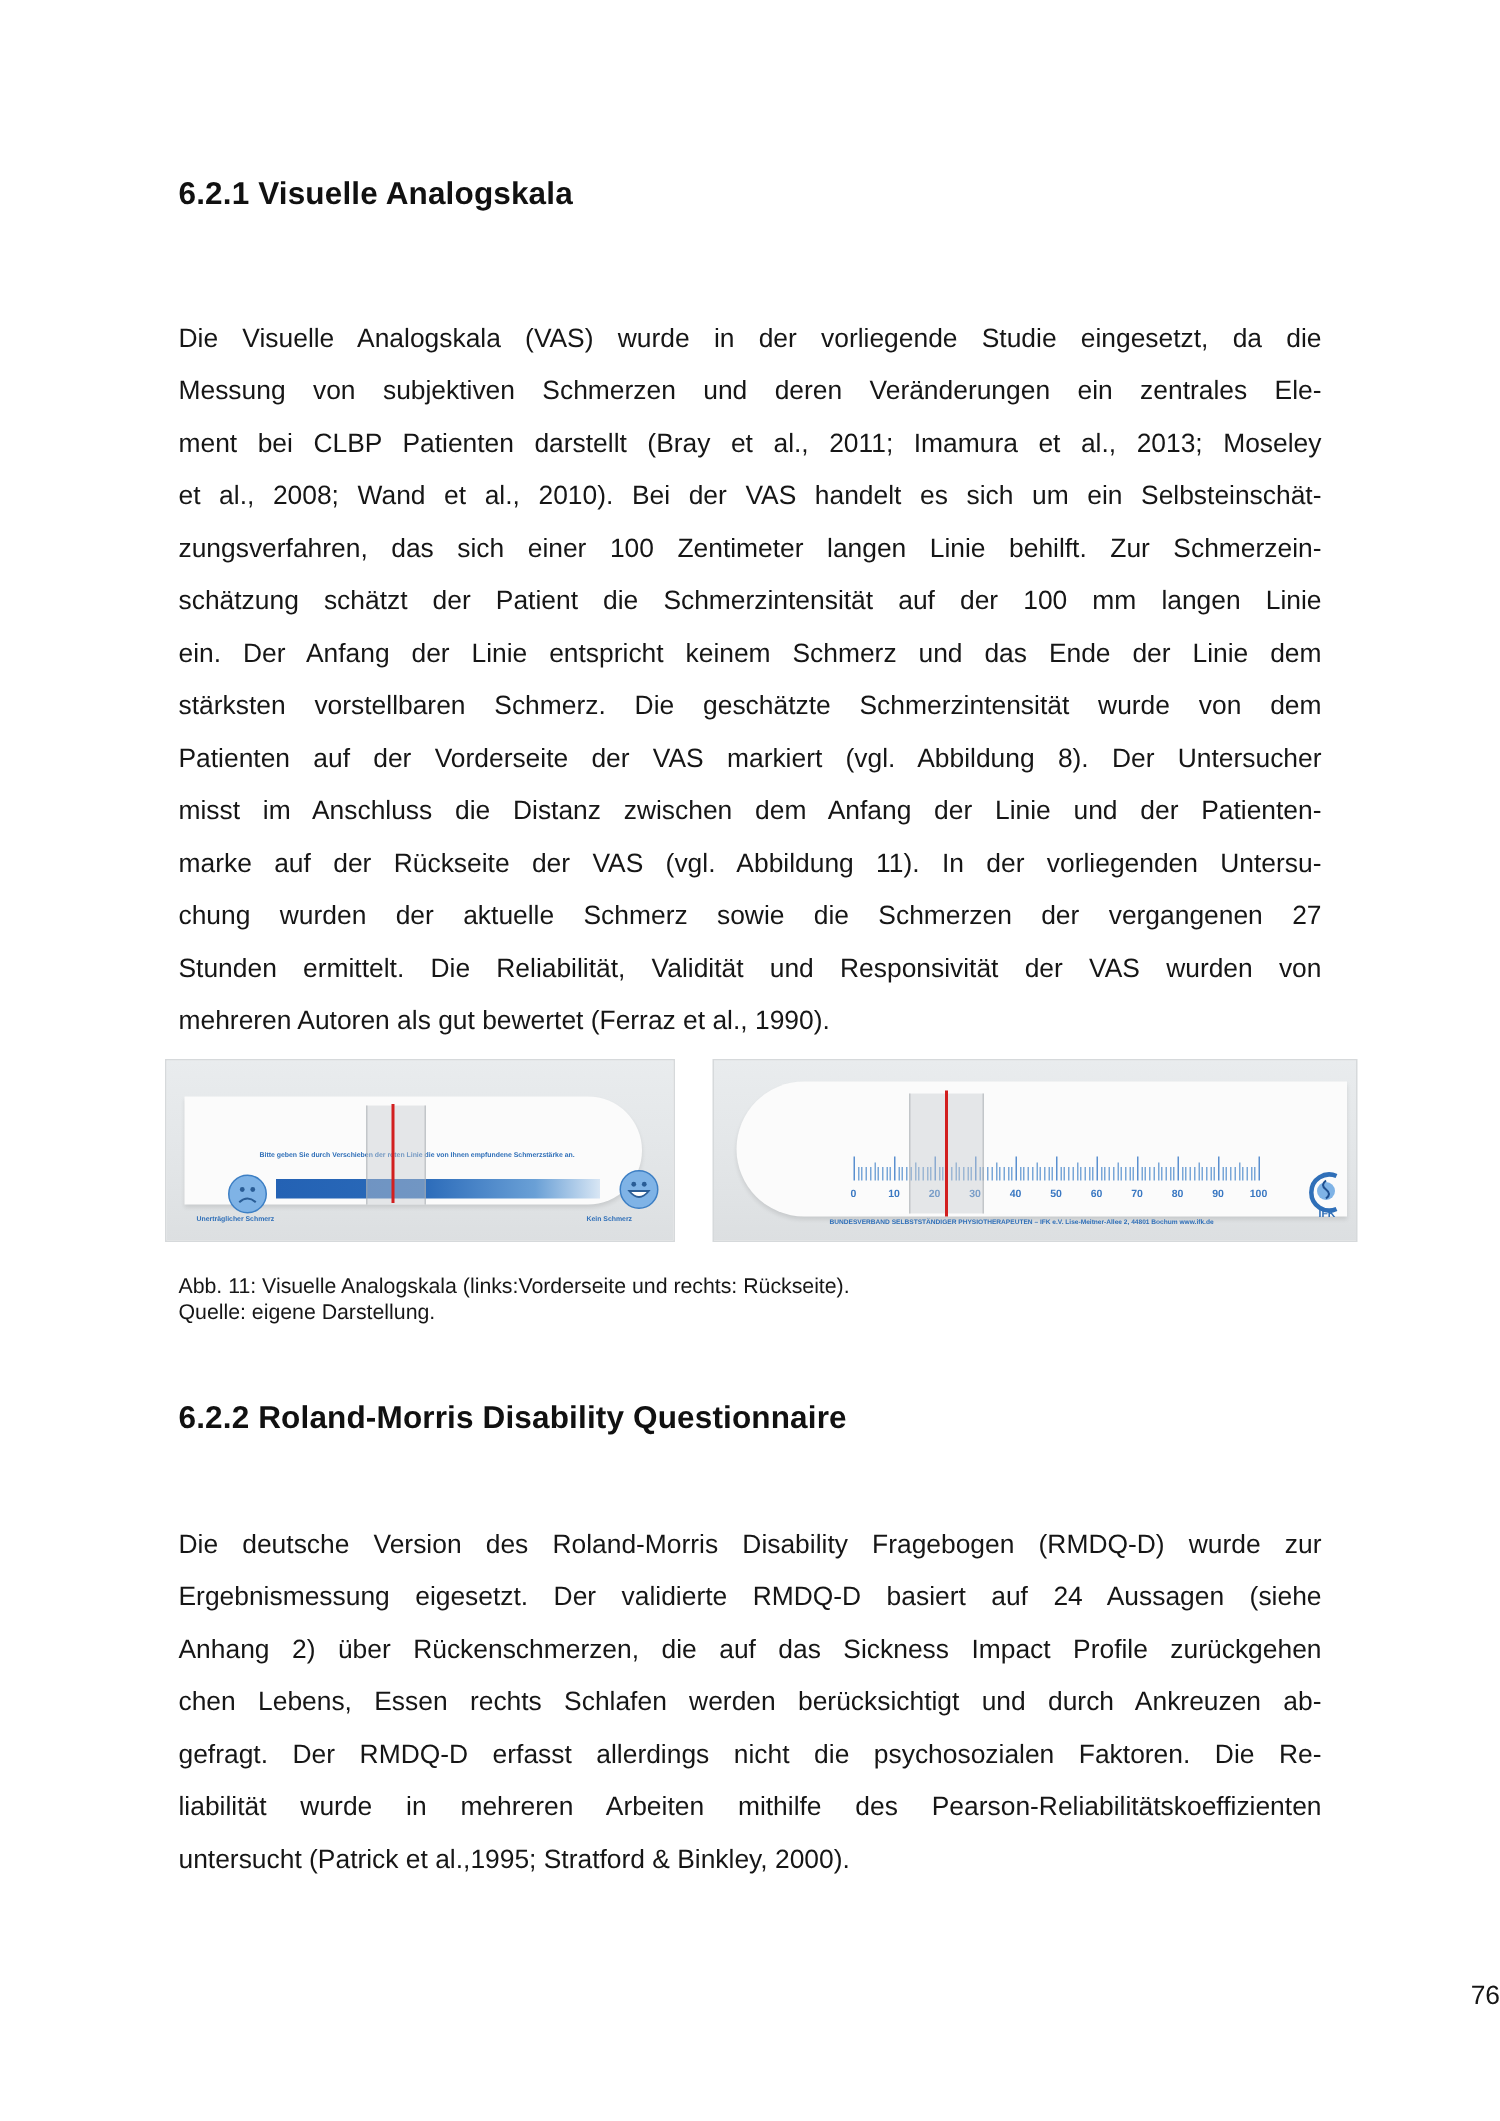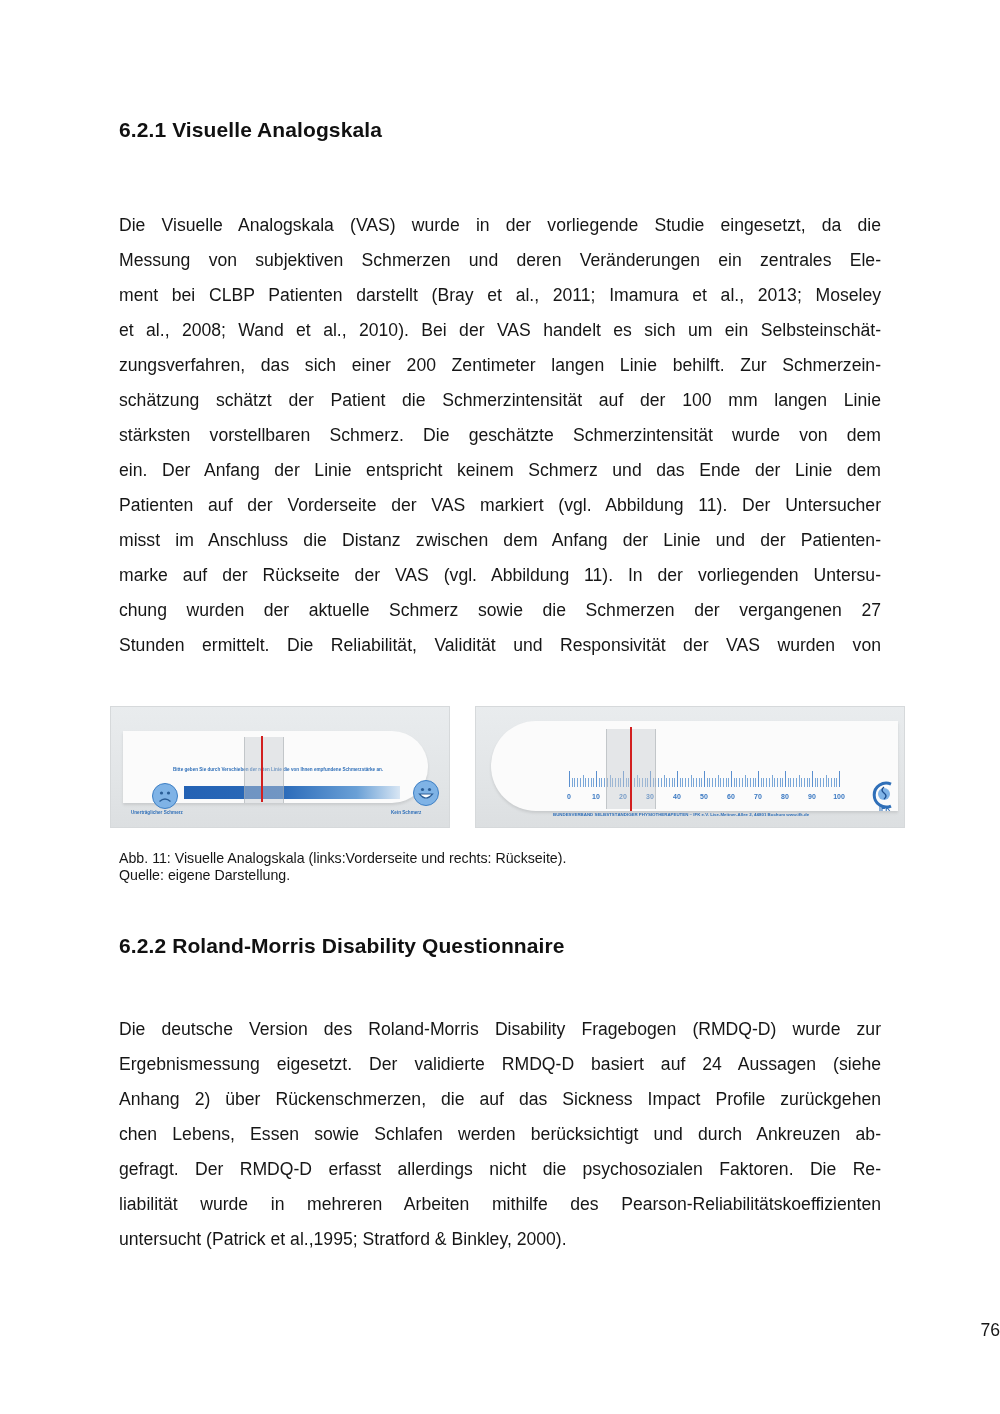--- a/index.html
+++ b/index.html
@@ -69,29 +69,30 @@
 
 <div class="page">
 
   <h2 class="section" id="h1">6.2.1 Visuelle Analogskala</h2>
 
   <div class="para" id="p1">
     <span class="ln">Die Visuelle Analogskala (VAS) wurde in der vorliegende Studie eingesetzt, da die</span>
     <span class="ln">Messung von subjektiven Schmerzen und deren Veränderungen ein zentrales Ele-</span>
     <span class="ln">ment bei CLBP Patienten darstellt (Bray et al., 2011; Imamura et al., 2013; Moseley</span>
     <span class="ln">et al., 2008; Wand et al., 2010). Bei der VAS handelt es sich um ein Selbsteinschät-</span>
-    <span class="ln">zungsverfahren, das sich einer 200 Zentimeter langen Linie behilft. Zur Schmerzein-</span>
+    <span class="ln">zungsverfahren, das sich einer 100 Zentimeter langen Linie behilft. Zur Schmerzein-</span>
     <span class="ln">schätzung schätzt der Patient die Schmerzintensität auf der 100 mm langen Linie</span>
+    <span class="ln">ein. Der Anfang der Linie entspricht keinem Schmerz und das Ende der Linie dem</span>
     <span class="ln">stärksten vorstellbaren Schmerz. Die geschätzte Schmerzintensität wurde von dem</span>
-    <span class="ln">ein. Der Anfang der Linie entspricht keinem Schmerz und das Ende der Linie dem</span>
-    <span class="ln">Patienten auf der Vorderseite der VAS markiert (vgl. Abbildung 11). Der Untersucher</span>
+    <span class="ln">Patienten auf der Vorderseite der VAS markiert (vgl. Abbildung 8). Der Untersucher</span>
     <span class="ln">misst im Anschluss die Distanz zwischen dem Anfang der Linie und der Patienten-</span>
     <span class="ln">marke auf der Rückseite der VAS (vgl. Abbildung 11). In der vorliegenden Untersu-</span>
     <span class="ln">chung wurden der aktuelle Schmerz sowie die Schmerzen der vergangenen 27</span>
     <span class="ln">Stunden ermittelt. Die Reliabilität, Validität und Responsivität der VAS wurden von</span>
+    <span class="ln last">mehreren Autoren als gut bewertet (Ferraz et al., 1990).</span>
   </div>
 
   <div class="figure">
 
     <div class="photo" id="photo-front">
       <div class="card" id="card-front">
         <span class="tinytext" id="front-instruction">Bitte geben Sie durch Verschieben der roten Linie die von Ihnen empfundene Schmerzstärke an.</span>
         <div class="vas-bar"></div>
         <div class="face" id="face-sad">
           <svg width="24" height="24" viewBox="0 0 24 24">
@@ -249,20 +250,20 @@
     <span>Abb. 11: Visuelle Analogskala (links:Vorderseite und rechts: Rückseite).</span><br>
     <span>Quelle: eigene Darstellung.</span>
   </p>
 
   <h2 class="section" id="h2">6.2.2 Roland-Morris Disability Questionnaire</h2>
 
   <div class="para" id="p2">
     <span class="ln">Die deutsche Version des Roland-Morris Disability Fragebogen (RMDQ-D) wurde zur</span>
     <span class="ln">Ergebnismessung eigesetzt. Der validierte RMDQ-D basiert auf 24 Aussagen (siehe</span>
     <span class="ln">Anhang 2) über Rückenschmerzen, die auf das Sickness Impact Profile zurückgehen</span>
-    <span class="ln">chen Lebens, Essen sowie Schlafen werden berücksichtigt und durch Ankreuzen ab-</span>
+    <span class="ln">chen Lebens, Essen rechts Schlafen werden berücksichtigt und durch Ankreuzen ab-</span>
     <span class="ln">gefragt. Der RMDQ-D erfasst allerdings nicht die psychosozialen Faktoren. Die Re-</span>
     <span class="ln">liabilität wurde in mehreren Arbeiten mithilfe des Pearson-Reliabilitätskoeffizienten</span>
     <span class="ln last">untersucht (Patrick et al.,1995; Stratford &amp; Binkley, 2000).</span>
   </div>
 
   <div class="pagenum">76</div>
 </div>
 
 </body></html>

